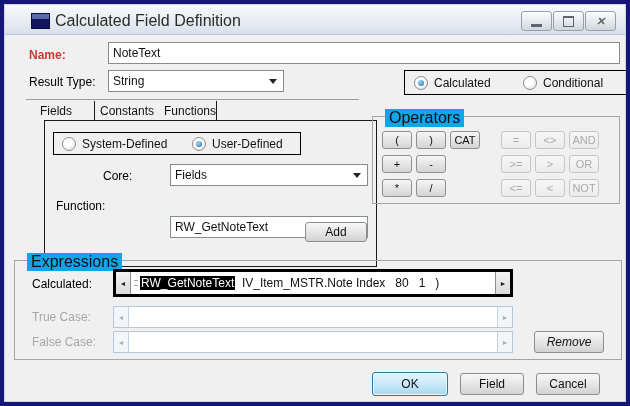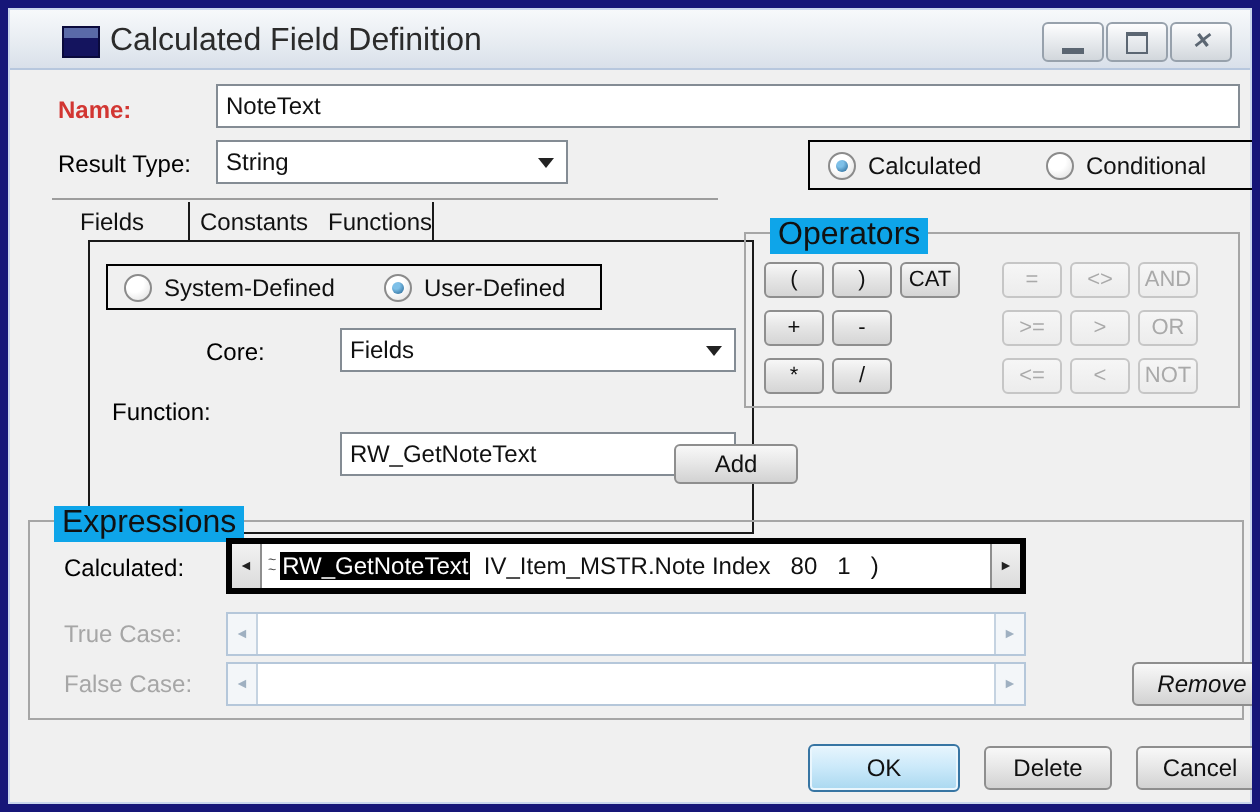--- a/index.html
+++ b/index.html
@@ -37,21 +37,21 @@
   
   .tabline{background:#9d9d9d;height:1px;}
   .tabsep{width:1px;background:#1a1a1a;}
   .tablabel{font-size:12px;color:#111;cursor:default;}
   .tabpanel{border:1px solid #1a1a1a;background:#f0f0f0;}
   
   .group{border:1px solid #a6a6a6;}
   .group-label{position:absolute;top:-8px;left:12px;background:#0ea5e9;padding:0 4px;font-size:16px;color:#111;}
   
   .btn{border:1px solid #8e8e8e;border-radius:3px;background:linear-gradient(#f8f8f8,#e8e8e8 45%,#d2d2d2);
-    font-size:12px;color:#111;font-family:"Liberation Sans",sans-serif;cursor:default;padding:0;margin-left:32px;}
+    font-size:12px;color:#111;font-family:"Liberation Sans",sans-serif;cursor:default;padding:0;}
   .btn-default{border:1px solid #3775a3;background:linear-gradient(#e7f5fd,#cdeafa 45%,#a9d8f0);
     box-shadow:inset 0 0 0 1px #eaf6fd;}
   .op{position:absolute;width:30px;height:18px;border:1px solid #8e8e8e;border-radius:3px;
     background:linear-gradient(#f7f7f7,#e6e6e6 45%,#d5d5d5);font-size:11px;color:#111;line-height:16px;text-align:center;padding:0;font-family:"Liberation Sans",sans-serif;}
   .op.dis{border-color:#c6c6c6;color:#a9a9a9;background:linear-gradient(#f6f6f6,#ececec);}
   
   .expr-focus{border:3px solid #000;background:#fff;display:flex;align-items:stretch;overflow:hidden;}
   .expr-dis{border:1px solid #b5c7da;background:#fff;display:flex;align-items:stretch;overflow:hidden;}
   .scrollbtn{width:14px;flex:0 0 auto;display:flex;align-items:center;justify-content:center;
     background:linear-gradient(#f2f2f2,#dcdcdc);font-size:7px;color:#222;cursor:default;}
@@ -190,16 +190,16 @@
         <i class="arr-l"></i>
       </span>
     <span class="expr-text"></span>
     <span class="scrollbtn r">
         <i class="arr-r"></i>
       </span>
   </div>
   <button class="btn abs" style="left:530px;top:327px;width:70px;height:22px;font-style:italic;">Remove</button>
 
   <button class="btn btn-default abs" style="left:368px;top:368px;width:76px;height:24px;">OK</button>
-  <button class="btn abs" style="left:456px;top:369px;width:64px;height:22px;">Delete</button>
+  <button class="btn abs" style="left:456px;top:369px;width:64px;height:22px;">Field</button>
   <button class="btn abs" style="left:532px;top:369px;width:64px;height:22px;">Cancel</button>
 
 </div>
 
 </body></html>

